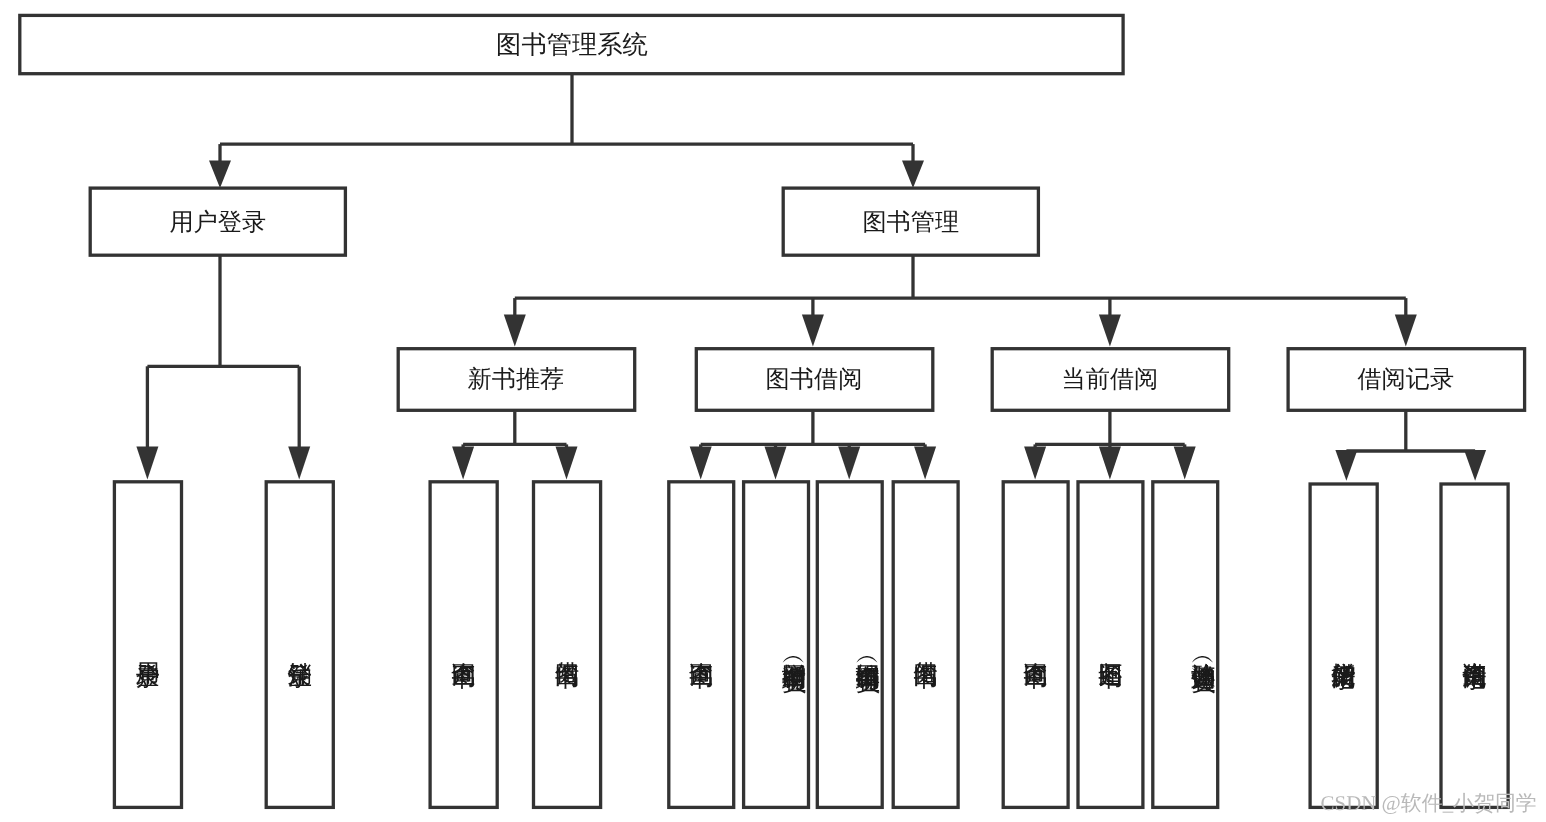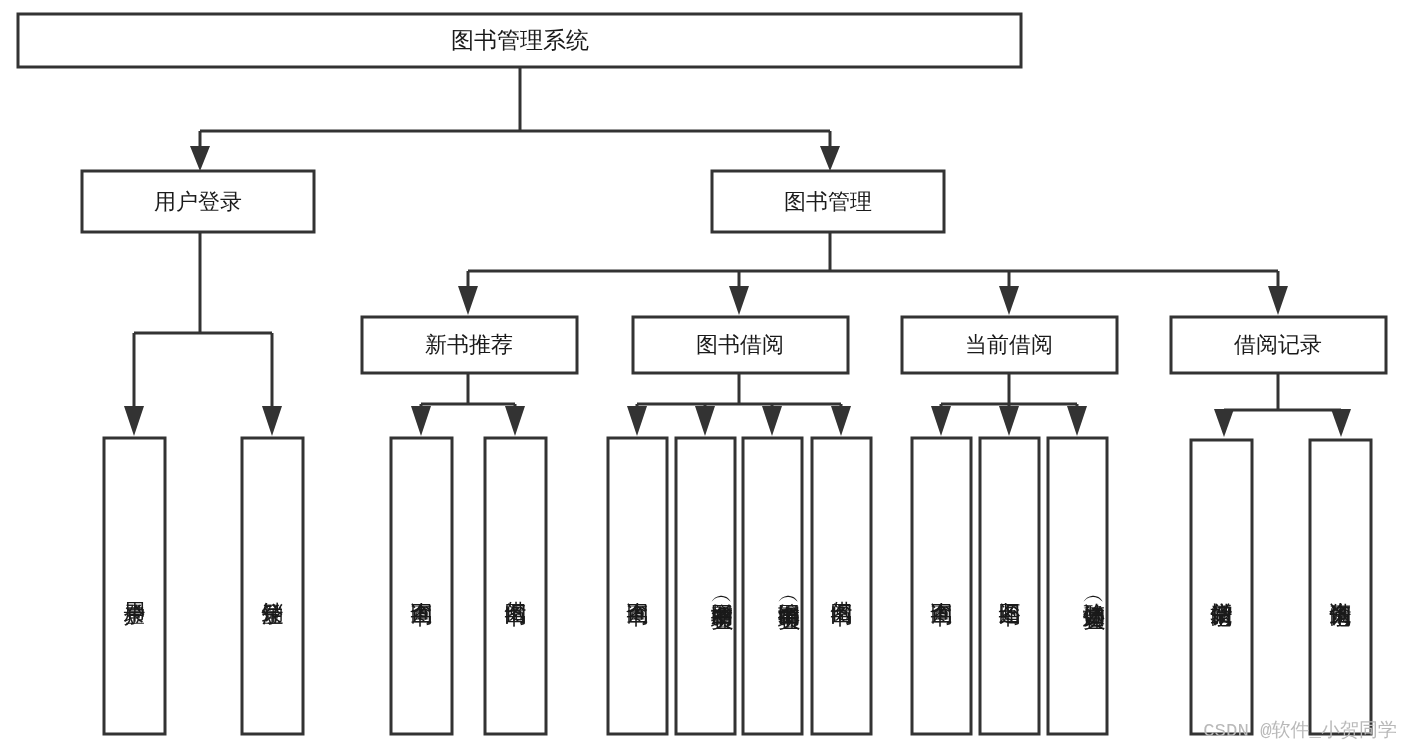--- a/index.html
+++ b/index.html
@@ -63,21 +63,21 @@
     white-space: nowrap;
     pointer-events: none;
   }
   .leaf-label.centered {
     align-items: center;
   }
   .watermark {
     position: absolute;
     right: 8px;
     bottom: 4px;
-    font-family: Liberation Mono, monospace;
+    font-family: Liberation Serif, serif;
     font-size: 19px;
     color: #b9b9b9;
     white-space: nowrap;
     user-select: none;
   }
 </style>
 </head>
 <body>
 
 <svg id="diagram" viewBox="0 0 1405 747">

